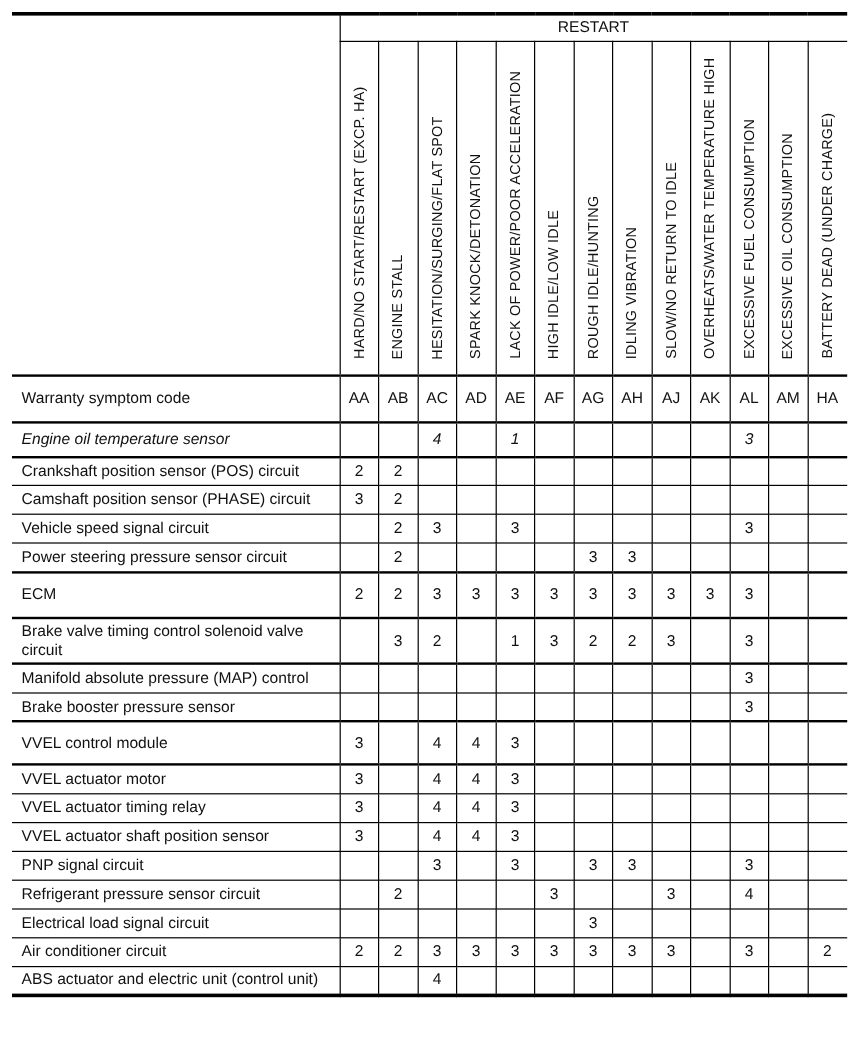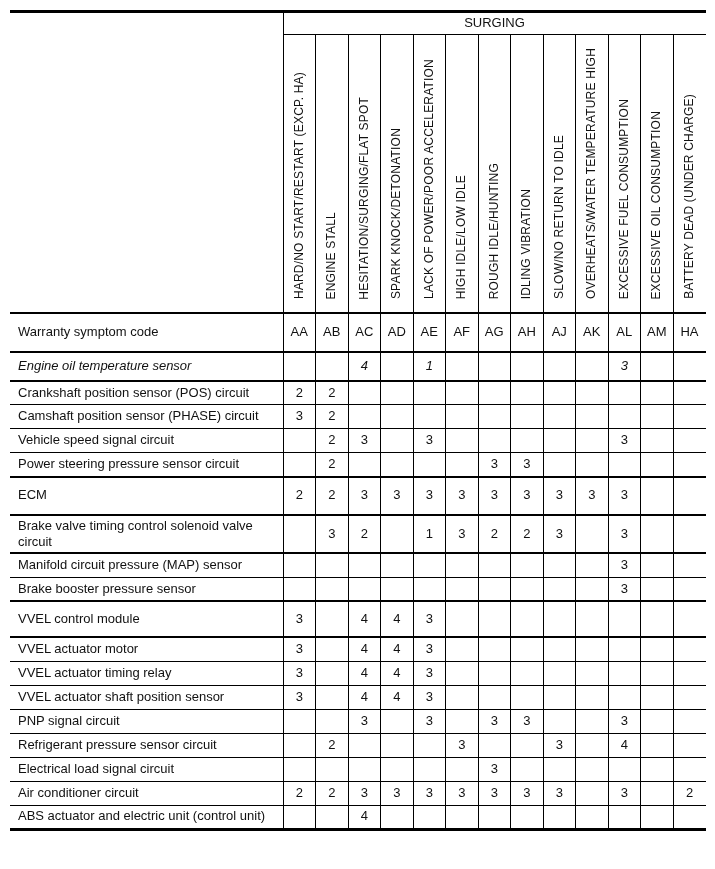--- a/index.html
+++ b/index.html
@@ -91,21 +91,21 @@
         <col class="sym-col">
         <col class="sym-col">
         <col class="sym-col">
         <col class="sym-col">
         <col class="sym-col">
         <col class="sym-col">
       </colgroup>
     <thead>
       <tr>
         <th class="label-head" rowspan="2"></th>
-        <th class="symptom-head" colspan="13">SURGING</th>
+        <th class="symptom-head" colspan="13">RESTART</th>
       </tr>
       <tr id="col-header-row">
           <th class="sym"><span>HARD/NO START/RESTART (EXCP. HA)</span></th>
           <th class="sym"><span>ENGINE STALL</span></th>
           <th class="sym"><span>HESITATION/SURGING/FLAT SPOT</span></th>
           <th class="sym"><span>SPARK KNOCK/DETONATION</span></th>
           <th class="sym"><span>LACK OF POWER/POOR ACCELERATION</span></th>
           <th class="sym"><span>HIGH IDLE/LOW IDLE</span></th>
           <th class="sym"><span>ROUGH IDLE/HUNTING</span></th>
           <th class="sym"><span>IDLING VIBRATION</span></th>
@@ -239,21 +239,21 @@
           <td class="val">3</td>
           <td class="val">2</td>
           <td class="val">2</td>
           <td class="val">3</td>
           <td class="val"></td>
           <td class="val">3</td>
           <td class="val"></td>
           <td class="val"></td>
         </tr>
         <tr class="data-row">
-          <td class="lbl">Manifold circuit pressure (MAP) sensor</td>
+          <td class="lbl">Manifold absolute pressure (MAP) control</td>
           <td class="val"></td>
           <td class="val"></td>
           <td class="val"></td>
           <td class="val"></td>
           <td class="val"></td>
           <td class="val"></td>
           <td class="val"></td>
           <td class="val"></td>
           <td class="val"></td>
           <td class="val"></td>

